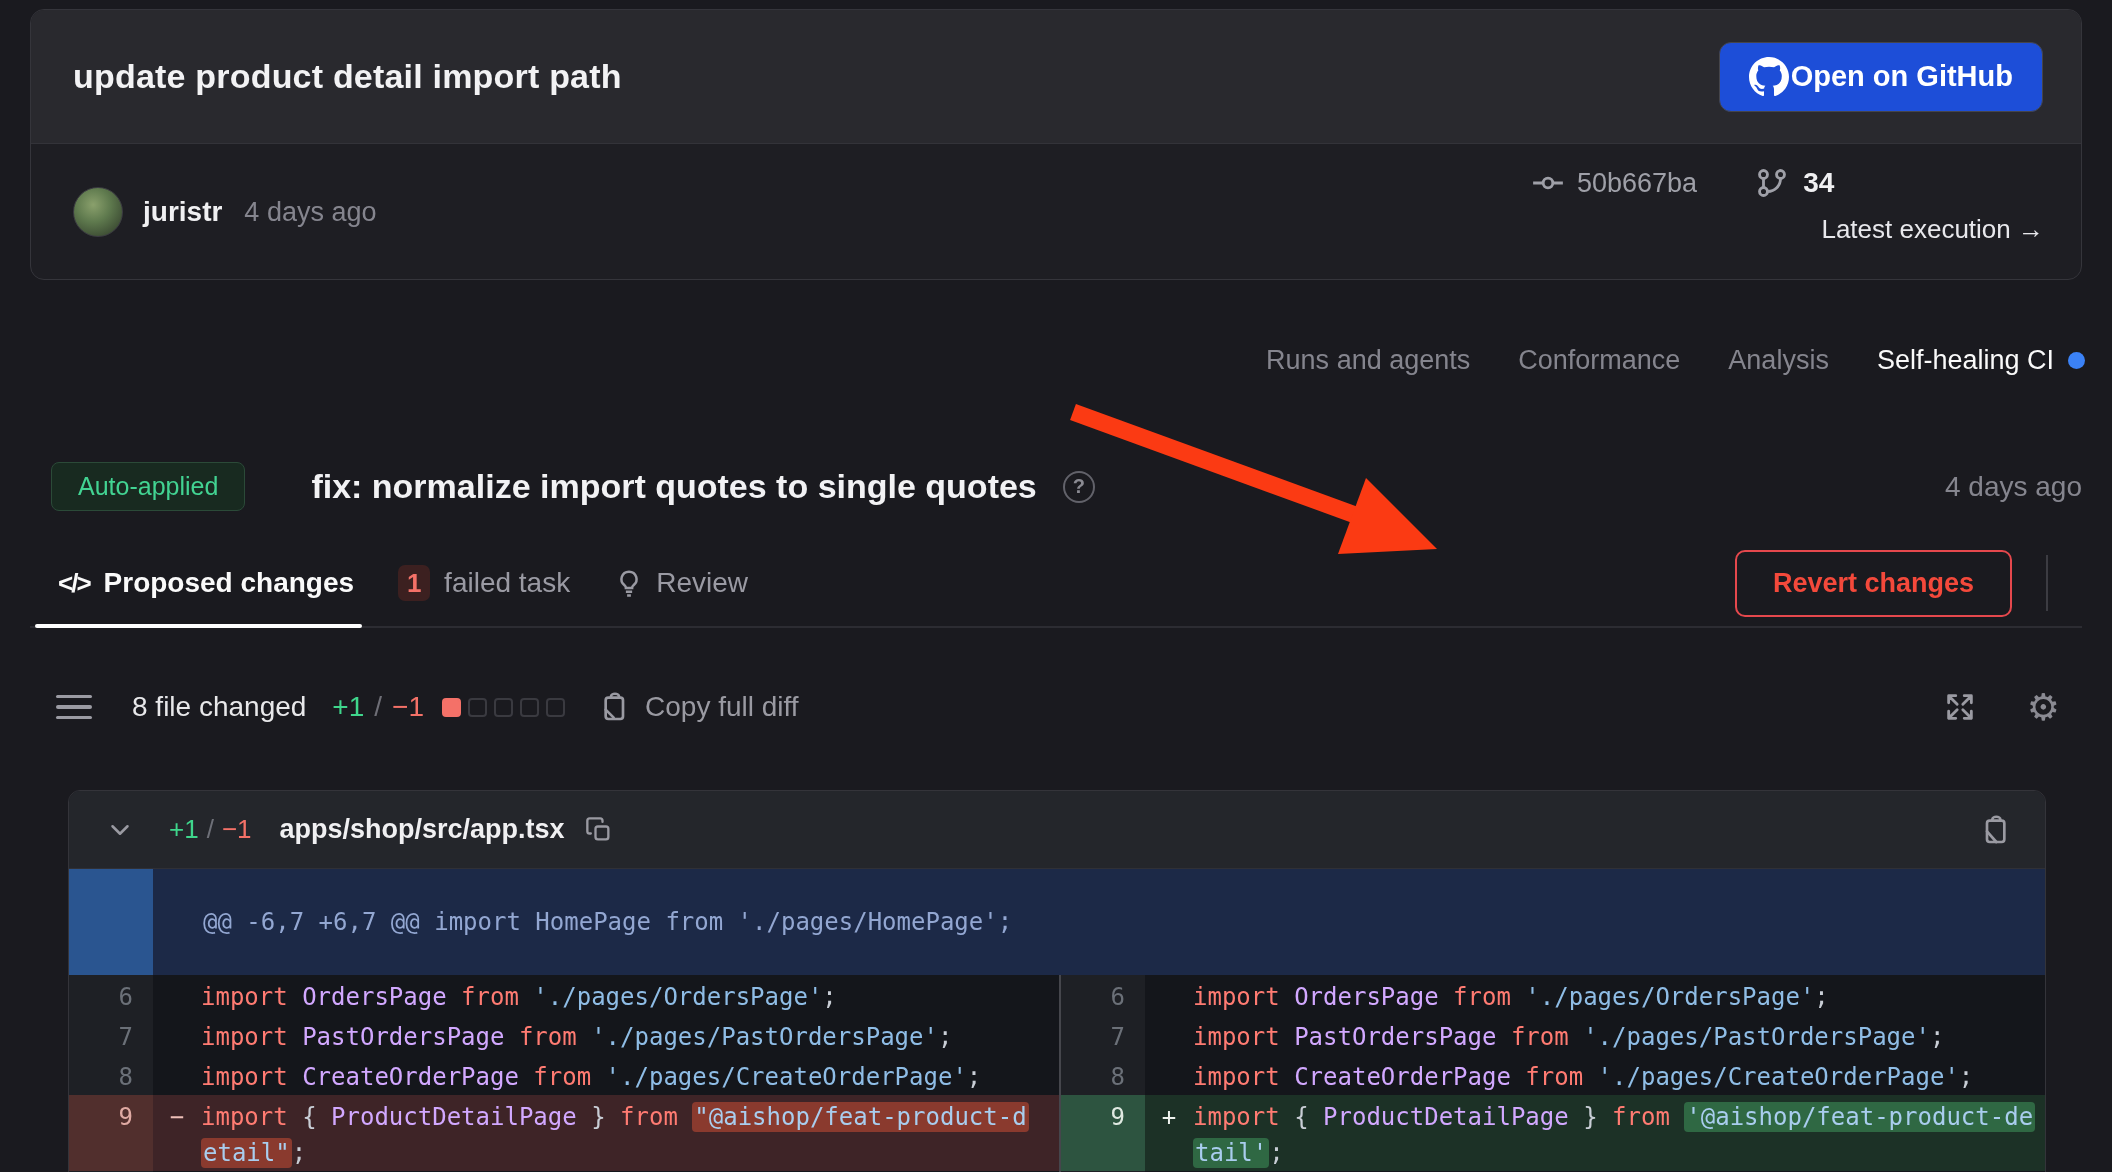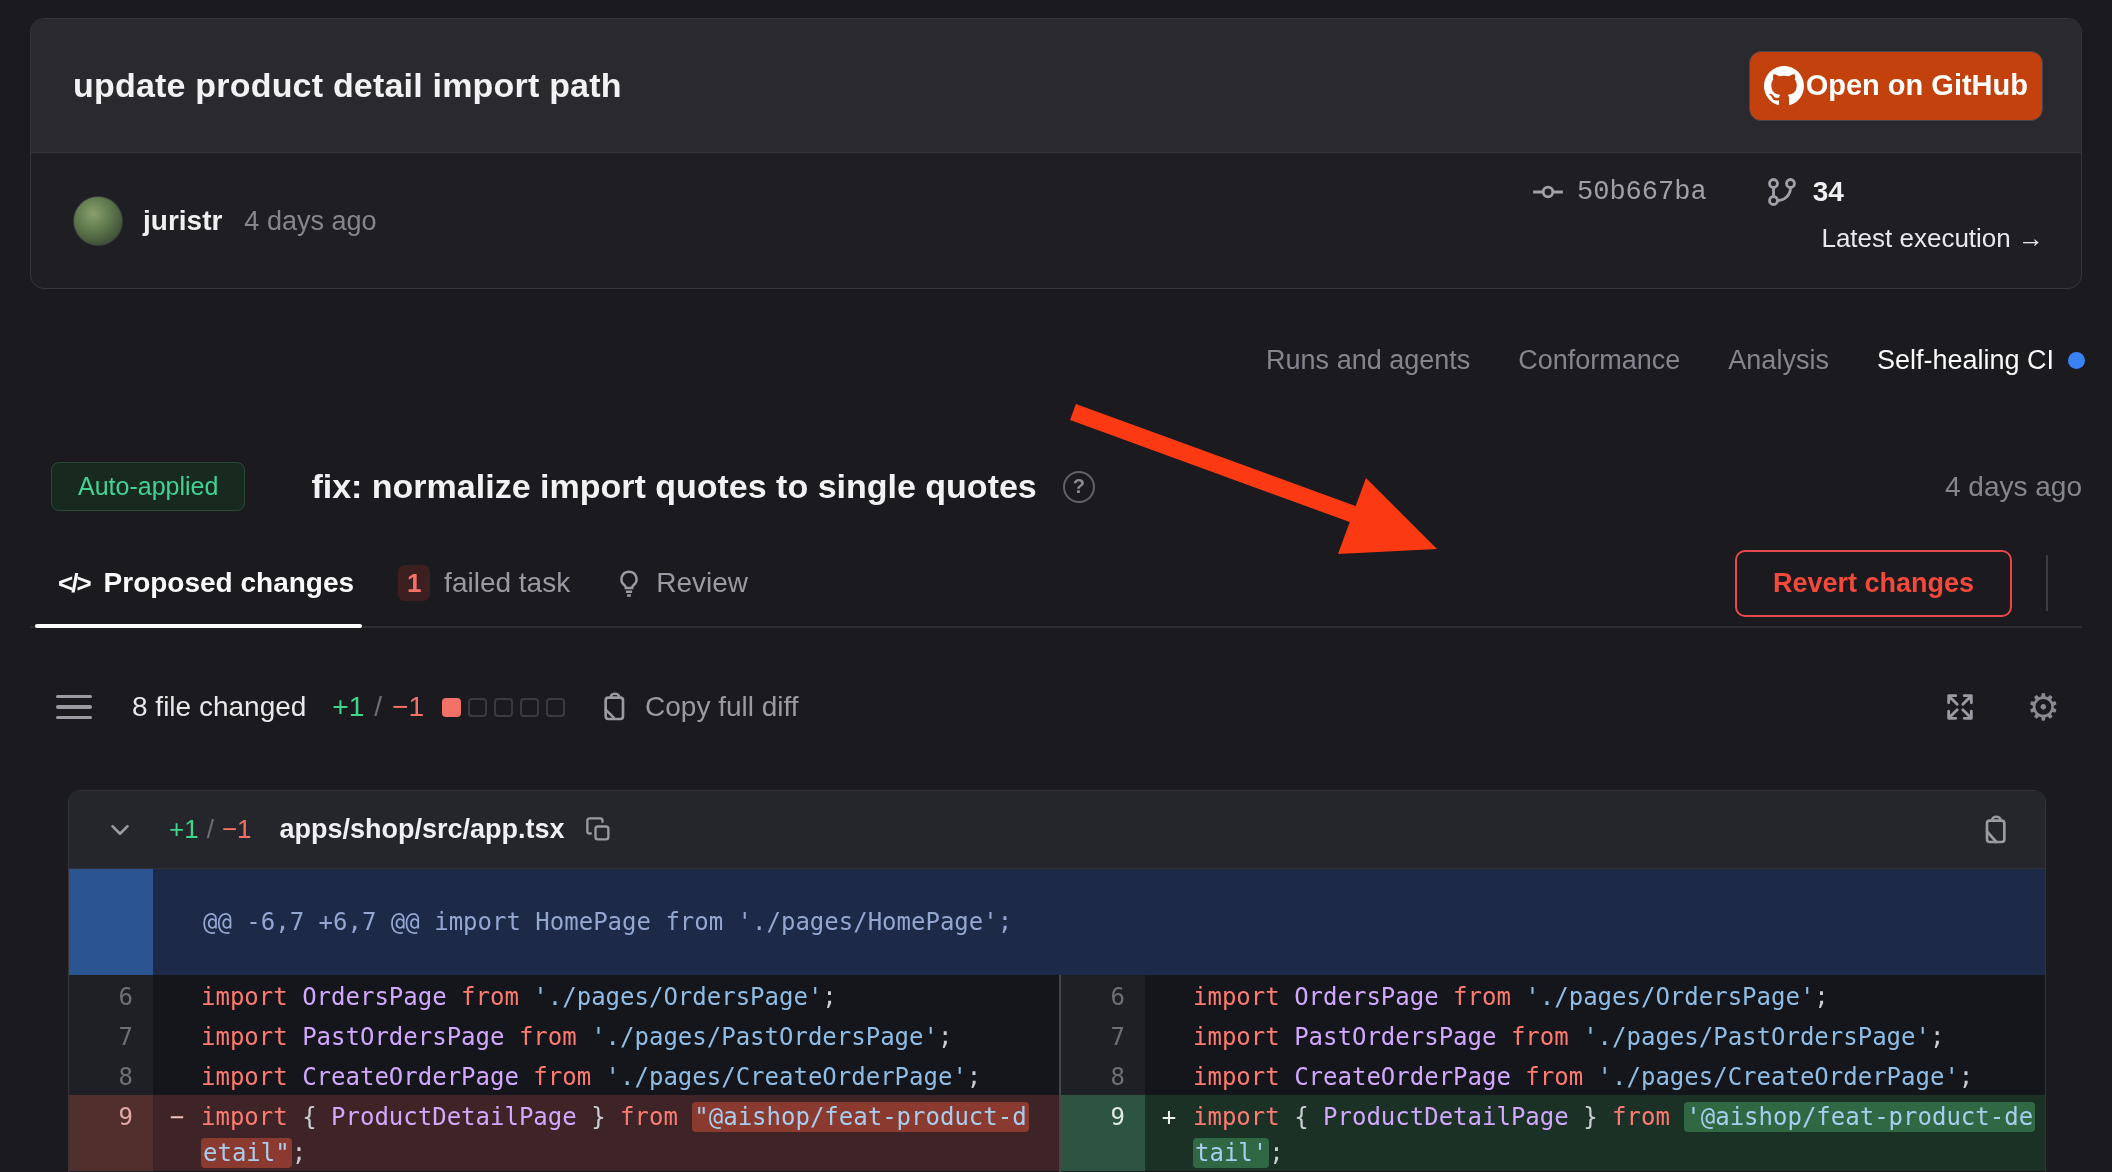--- a/index.html
+++ b/index.html
@@ -1,38 +1,38 @@
 <!DOCTYPE html>
 <html><head>
 <meta charset="utf-8">
 <style>
   * { margin:0; padding:0; box-sizing:border-box; }
   html,body { width:2112px; height:1172px; overflow:hidden; }
   body { background:#1a1a1f; font-family:"Liberation Sans", sans-serif; color:#e6e6ea; position:relative; }
   #app { position:absolute; inset:0; }
 
   
-  .card1 { position:absolute; left:30px; top:18px; width:2052px; height:271px;
+  .card1 { position:absolute; left:30px; top:9px; width:2052px; height:271px;
            border:1px solid #35353b; border-radius:14px; background:#1e1e23; overflow:hidden; }
   .card1-top { height:134px; background:#29292e; border-bottom:1px solid #333339;
                display:flex; align-items:center; padding:0 38px 0 42px; }
   .card1-title { font-size:34px; font-weight:bold; color:#f2f2f4; letter-spacing:.2px; }
   .gh-btn { margin-left:auto; height:70px; display:flex; align-items:center; gap:2px;
-            background:#c2410c; border:1px solid #45454b; border-radius:12px; padding:0 14px;
+            background:#1d4ed8; border:1px solid #45454b; border-radius:12px; padding:0 29px;
             color:#fff; font-size:29px; font-weight:bold; cursor:pointer; }
   .gh-btn svg { width:40px; height:40px; fill:#fff; }
   .card1-bottom { height:136px; display:flex; align-items:center; padding:0 38px 0 42px; position:relative; }
   .avatar { width:50px; height:50px; border-radius:50%;
             background:radial-gradient(circle at 40% 35%, #8aa06c 0%, #5f7a4e 40%, #2b3526 100%);
             border:1px solid #3c3c42; flex:0 0 auto; }
   .author-name { font-size:28px; font-weight:bold; color:#f0f0f2; margin-left:20px; }
   .author-time { font-size:27px; color:#85858e; margin-left:22px; }
   .commit-meta { position:absolute; left:1500px; right:37px; top:22px; }
   .commit-meta-row1 { display:flex; align-items:center; }
-  .sha { font-family:Liberation Mono, monospace; font-size:27px; color:#9fa0a8; margin-left:12px; }
+  .sha { font-family:Liberation Sans, sans-serif; font-size:27px; color:#9fa0a8; margin-left:12px; }
   .branch-wrap { display:flex; align-items:center; margin-left:58px; }
   .branch-count { font-size:28px; color:#f0f0f2; font-weight:bold; margin-left:14px; }
   .latest-exec { text-align:right; font-size:26px; color:#e8e8ec; margin-top:14px; cursor:pointer; }
   .meta-icon { stroke:#9fa0a8; fill:none; stroke-width:2; }
 
   
   .nav-row { position:absolute; top:345px; right:27px; display:flex; align-items:center; gap:48px; }
   .nav-item { font-size:27px; color:#85858e; cursor:pointer; display:flex; align-items:center; }
   .nav-item.active { color:#fafafa; }
   .nav-dot { width:17px; height:17px; border-radius:50%; background:#3b82f6; margin-left:14px; display:inline-block; }

